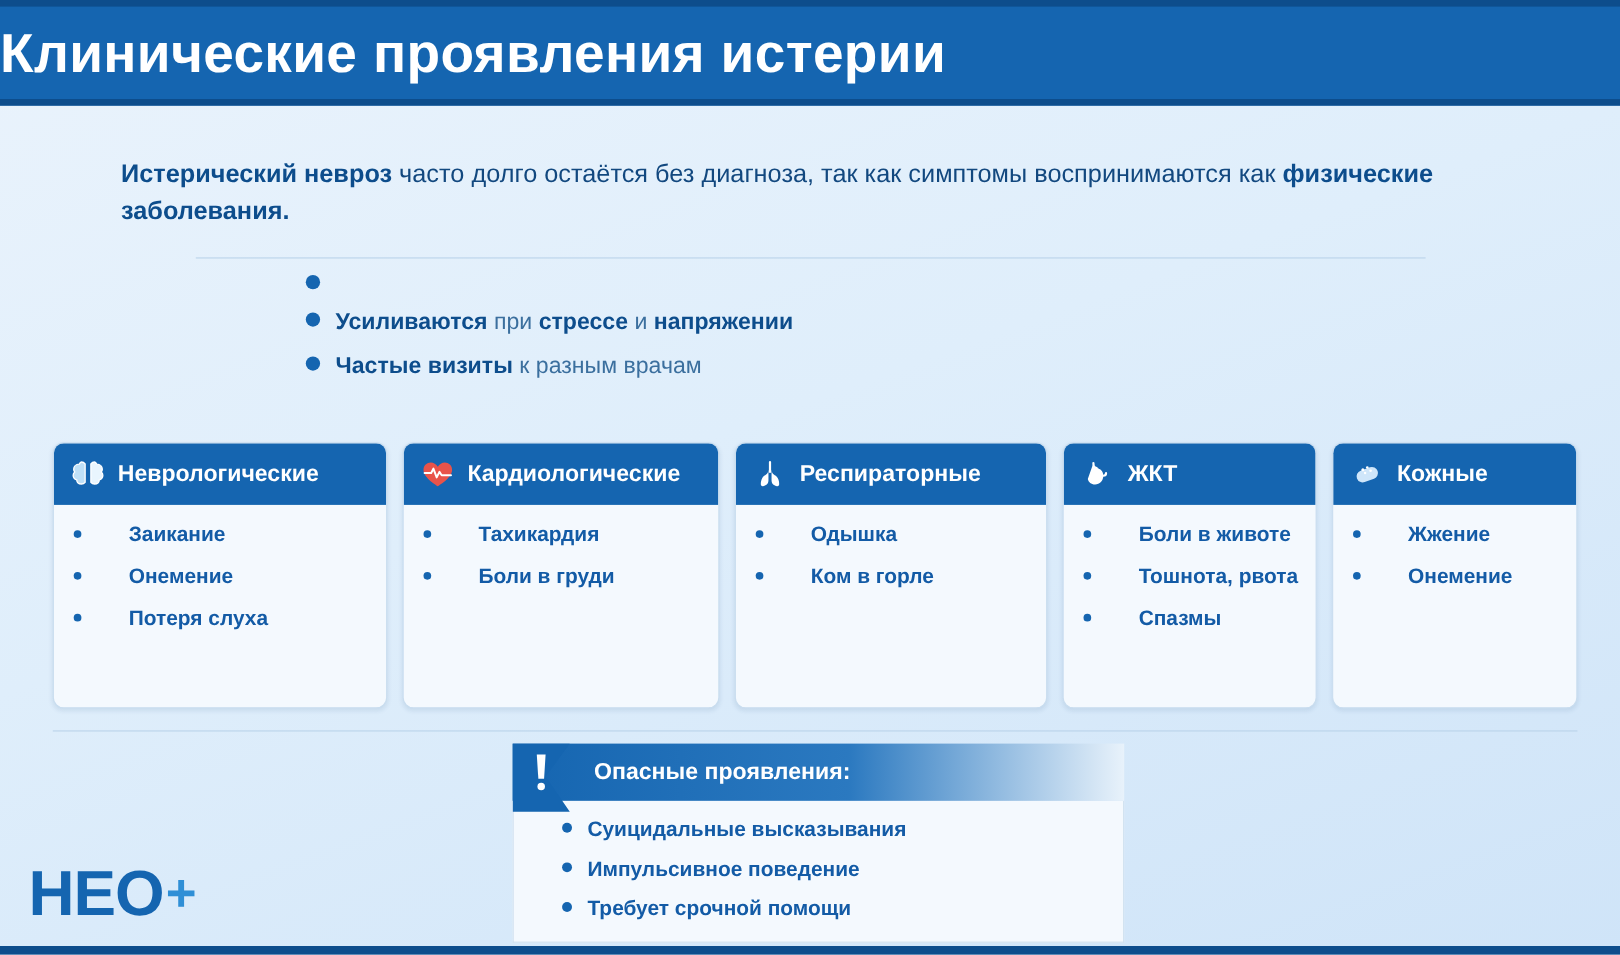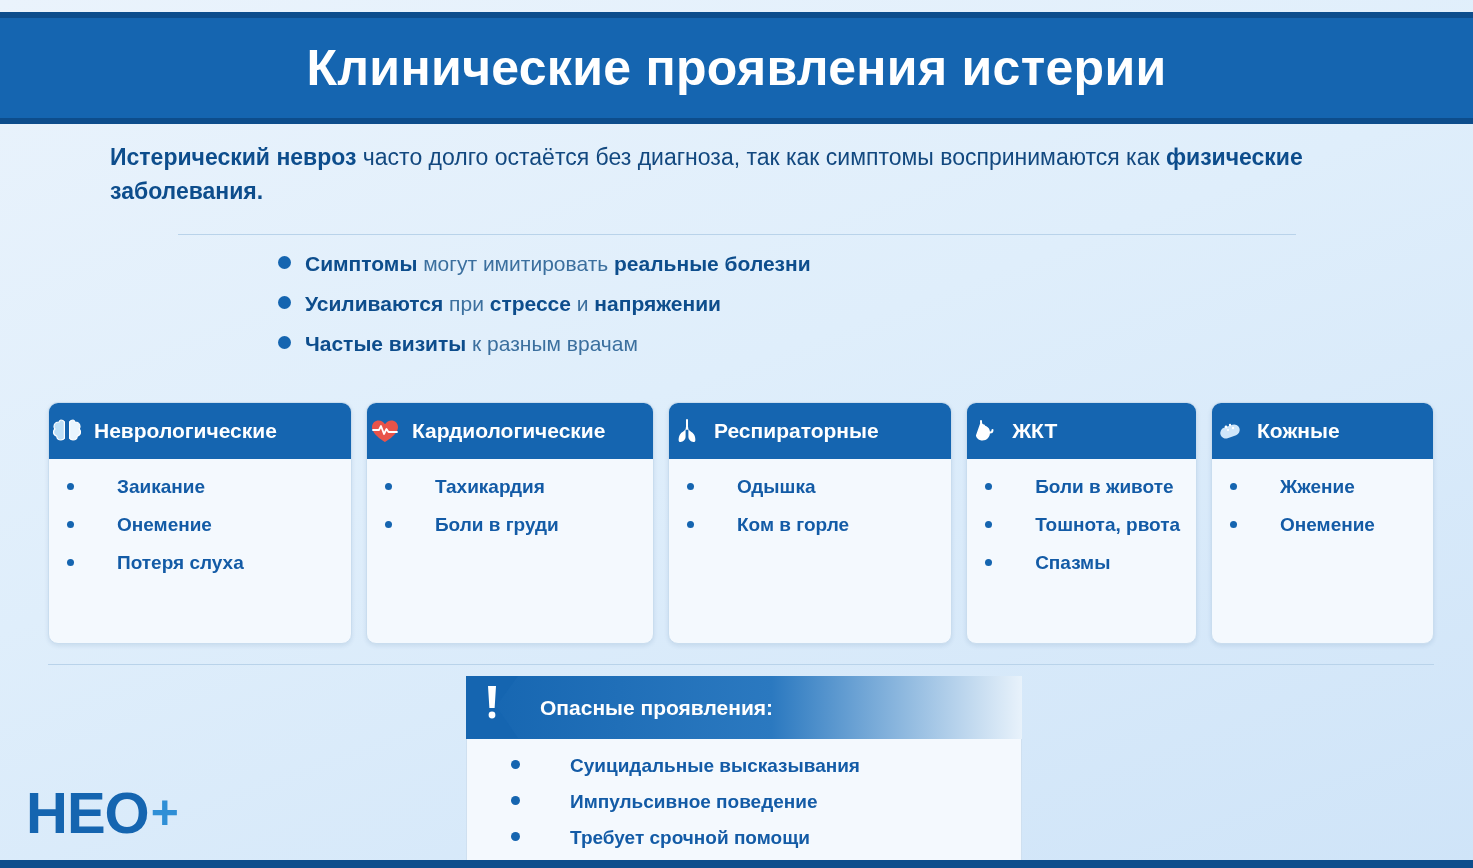--- a/index.html
+++ b/index.html
@@ -11,30 +11,29 @@
     height: 868px;
     overflow: hidden;
     font-family: "Liberation Sans", sans-serif;
     background: linear-gradient(160deg, #eaf3fc 0%, #dfeefb 45%, #cfe4f8 100%);
     position: relative;
   }
 
   
   .header-band {
     position: absolute;
-    left: 0; top: 12px;
+    left: 0; top: 0;
     width: 1473px;
-    height: 112px;
+    height: 96px;
     background: #1565b0;
     border-top: 6px solid #0d4d8c;
     border-bottom: 6px solid #0d4d8c;
     box-sizing: border-box;
     display: flex;
     align-items: center;
-    justify-content: center;
   }
   .header-title {
     color: #ffffff;
     font-size: 50px;
     font-weight: bold;
     letter-spacing: 0.3px;
     text-align: center;
     line-height: 1;
   }
 
@@ -112,21 +111,21 @@
   .card.c2 { width: 286px; }
   .card.c3 { width: 232px; }
   .card.c4 { width: 224px; }
 
   .card-head {
     background: #1565b0;
     color: #fff;
     height: 56px;
     display: flex;
     align-items: center;
-    padding: 0 1px;
+    padding: 0 14px;
     box-sizing: border-box;
     gap: 10px;
   }
   .card-head .icon {
     width: 34px;
     height: 30px;
     flex: 0 0 34px;
     display: flex;
     align-items: center;
     justify-content: center;
@@ -173,21 +172,21 @@
 
   
   .danger {
     position: absolute;
     left: 466px;
     top: 676px;
     width: 556px;
   }
   .danger-head {
     position: relative;
-    height: 63px;
+    height: 52px;
     background: linear-gradient(90deg, #1565b0 0%, #2b79c0 55%, #e8f2fb 100%);
     display: flex;
     align-items: center;
     padding-left: 74px;
     box-sizing: border-box;
     color: #fff;
     font-size: 21px;
     font-weight: bold;
   }
   .danger-flag {
@@ -204,21 +203,20 @@
     box-sizing: border-box;
     width: 556px;
   }
   .danger-item {
     display: flex;
     align-items: baseline;
     margin-bottom: 14px;
     color: #135ba6;
     font-size: 19px;
     font-weight: bold;
-    gap: 36px;
   }
   .danger-item:last-child { margin-bottom: 0; }
   .danger-item .dot {
     width: 9px;
     height: 9px;
     border-radius: 50%;
     background: #1565b0;
     flex: 0 0 9px;
     margin-right: 14px;
     position: relative;
@@ -267,21 +265,20 @@
 
 <div class="intro">
   <b>Истерический невроз</b><span> часто долго остаётся без диагноза, так как симптомы воспринимаются как </span><b>физические заболевания.</b>
 </div>
 
 <div class="divider"></div>
 
 <div class="top-bullets">
   <div class="top-bullet">
     <span class="dot"></span>
-    <span class="txt"><b>Симптомы</b><span> могут имитировать </span><b>реальные болезни</b></span>
   </div>
   <div class="top-bullet">
     <span class="dot"></span>
     <span class="txt"><b>Усиливаются</b><span> при </span><b>стрессе</b><span> и </span><b>напряжении</b></span>
   </div>
   <div class="top-bullet">
     <span class="dot"></span>
     <span class="txt"><b>Частые визиты</b><span> к разным врачам</span></span>
   </div>
 </div>

